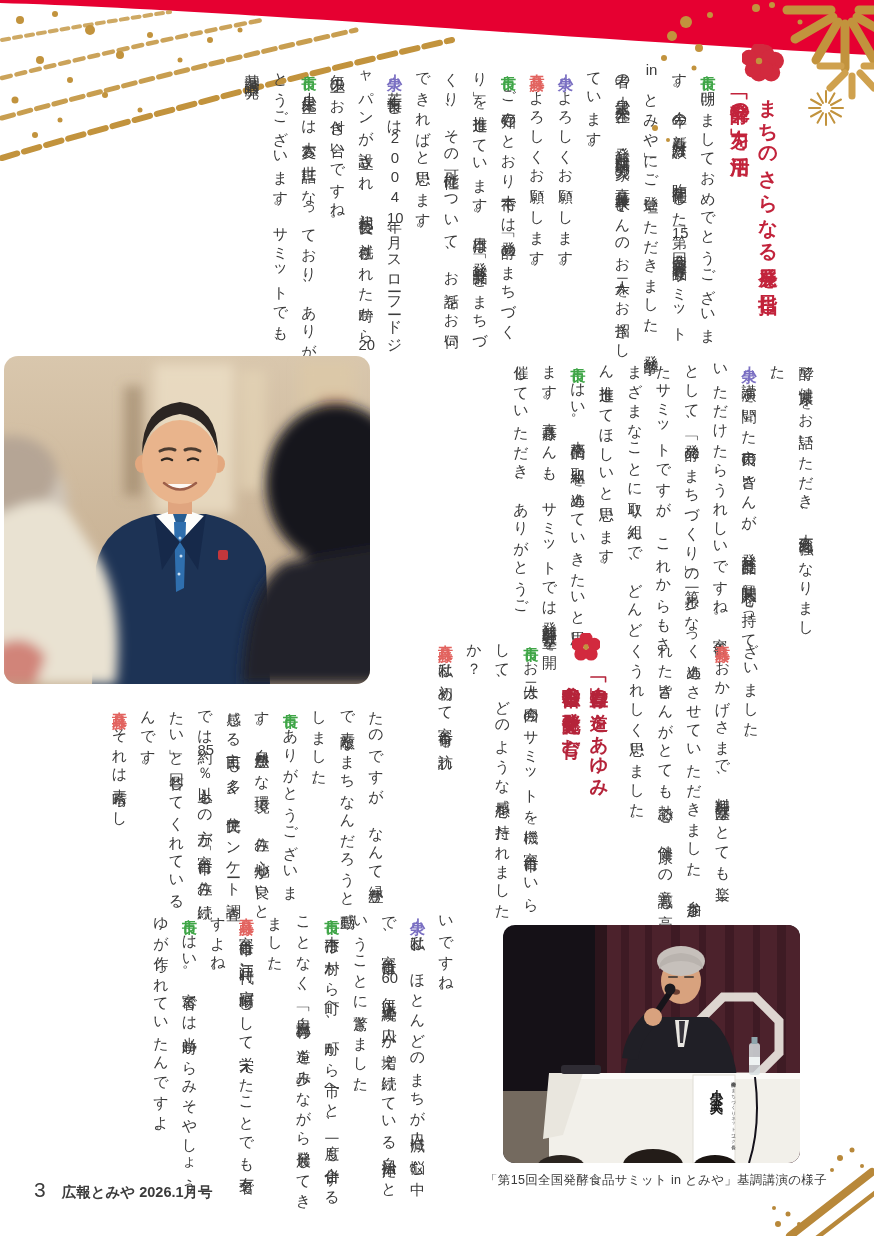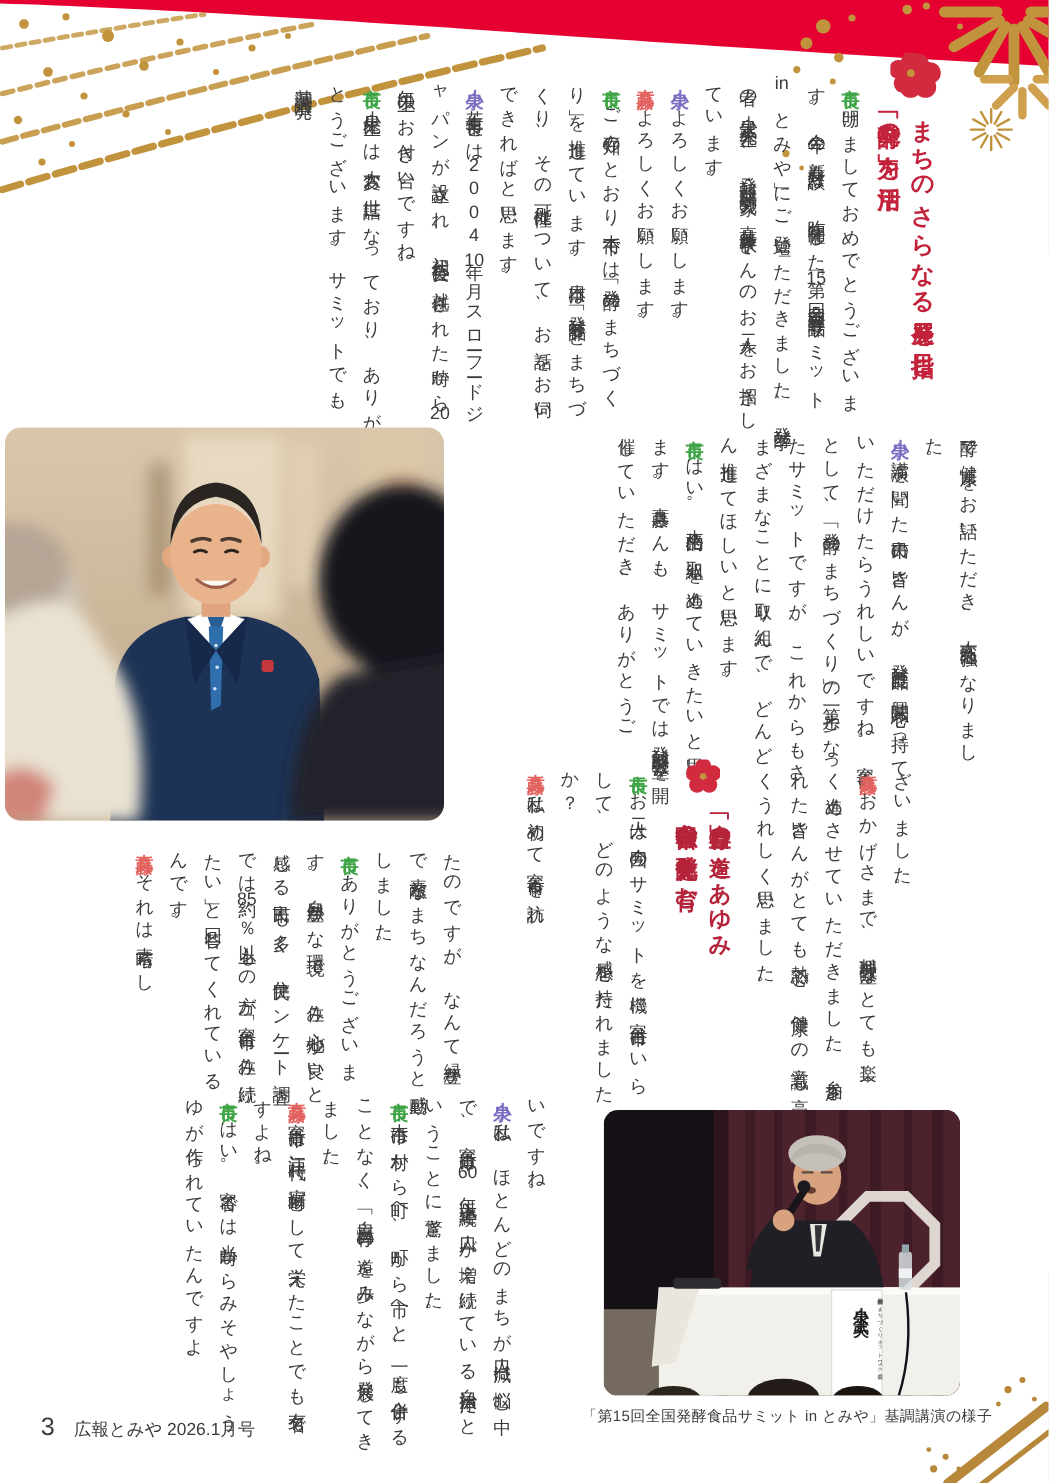--- a/index.html
+++ b/index.html
@@ -30,21 +30,21 @@
   .mid-plum{position:absolute;top:0;right:13px;width:28px;height:28px;}
 
   
   .photo{overflow:hidden;border-radius:14px;}
   .photo svg{display:block;}
 
   .caption{font-size:12.5px;color:#3b3b3b;letter-spacing:.3px;text-align:center;}
 
   .footer{display:flex;align-items:baseline;color:#3b3b3b;}
   .footer .pnum{font-size:21px;}
-  .footer .issue{font-size:14.5px;margin-left:16px;}
+  .footer .issue{font-size:14.5px;margin-left:16px;font-weight:bold;}
 
   .ncard-name{position:absolute;left:196px;top:154px;width:26px;height:82px;
               writing-mode:vertical-rl;font-family:"DejaVu Serif","Liberation Serif",serif;
               font-weight:700;font-size:13px;letter-spacing:2px;color:#1d1d1d;}
   .ncard-title{position:absolute;left:224px;top:153px;width:9px;height:84px;
                writing-mode:vertical-rl;font-size:4.5px;letter-spacing:.4px;color:#4a4a4a;}
 </style>
 </head>
 <body>
 

